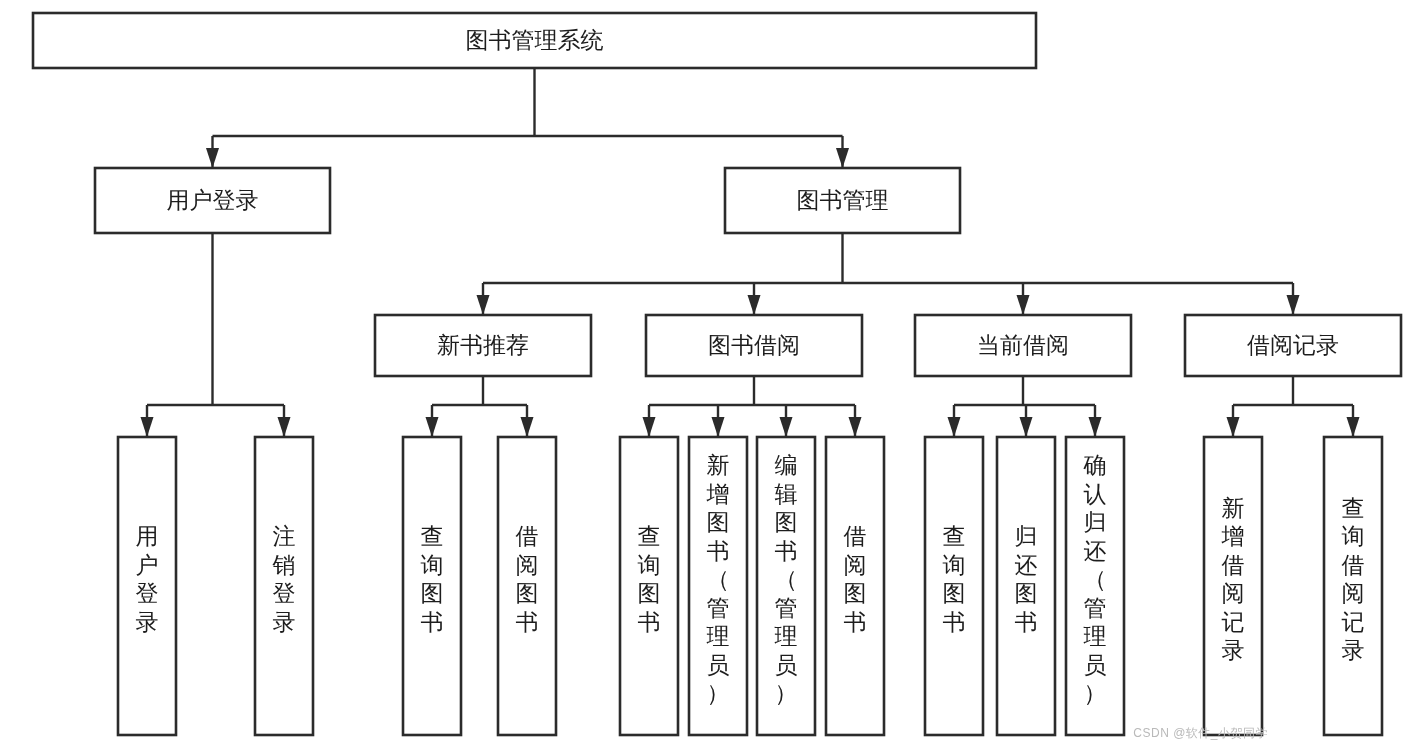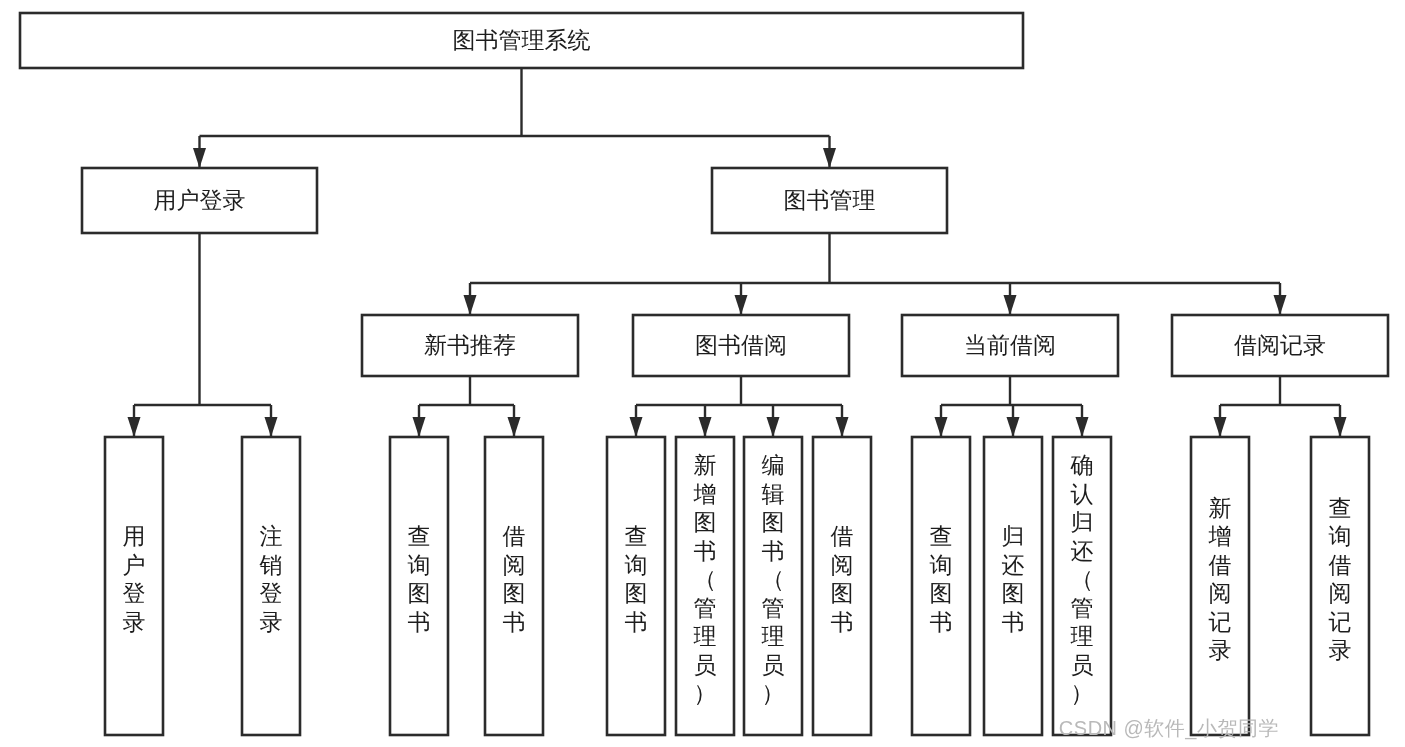--- a/index.html
+++ b/index.html
@@ -11,20 +11,21 @@
     width: 1405px;
     height: 747px;
     font-family: "Liberation Sans", "DejaVu Sans", sans-serif;
     overflow: hidden;
     position: relative;
   }
   #diagram-root {
     position: relative;
     width: 1281px;
     height: 747px;
+    margin-left: 13px;
   }
   svg.flow {
     position: absolute;
     top: 0;
     left: 0;
     width: 1405px;
     height: 747px;
     display: block;
   }
   .node-rect {
@@ -50,24 +51,24 @@
     dominant-baseline: middle;
   }
   .node-label-vert {
     font-family: "Liberation Sans", "DejaVu Sans", sans-serif;
     fill: #1d1d1d;
     font-size: 23px;
     text-anchor: middle;
   }
   .watermark {
     position: absolute;
-    right: 2px;
+    right: 26px;
     bottom: 5px;
     font-family: "Liberation Sans", "DejaVu Sans", sans-serif;
-    font-size: 20px;
+    font-size: 12px;
     color: #b9b9b9;
     letter-spacing: 0.5px;
     white-space: nowrap;
     pointer-events: none;
   }
 </style>
 </head>
 <body>
 
 <div id="diagram-root">

